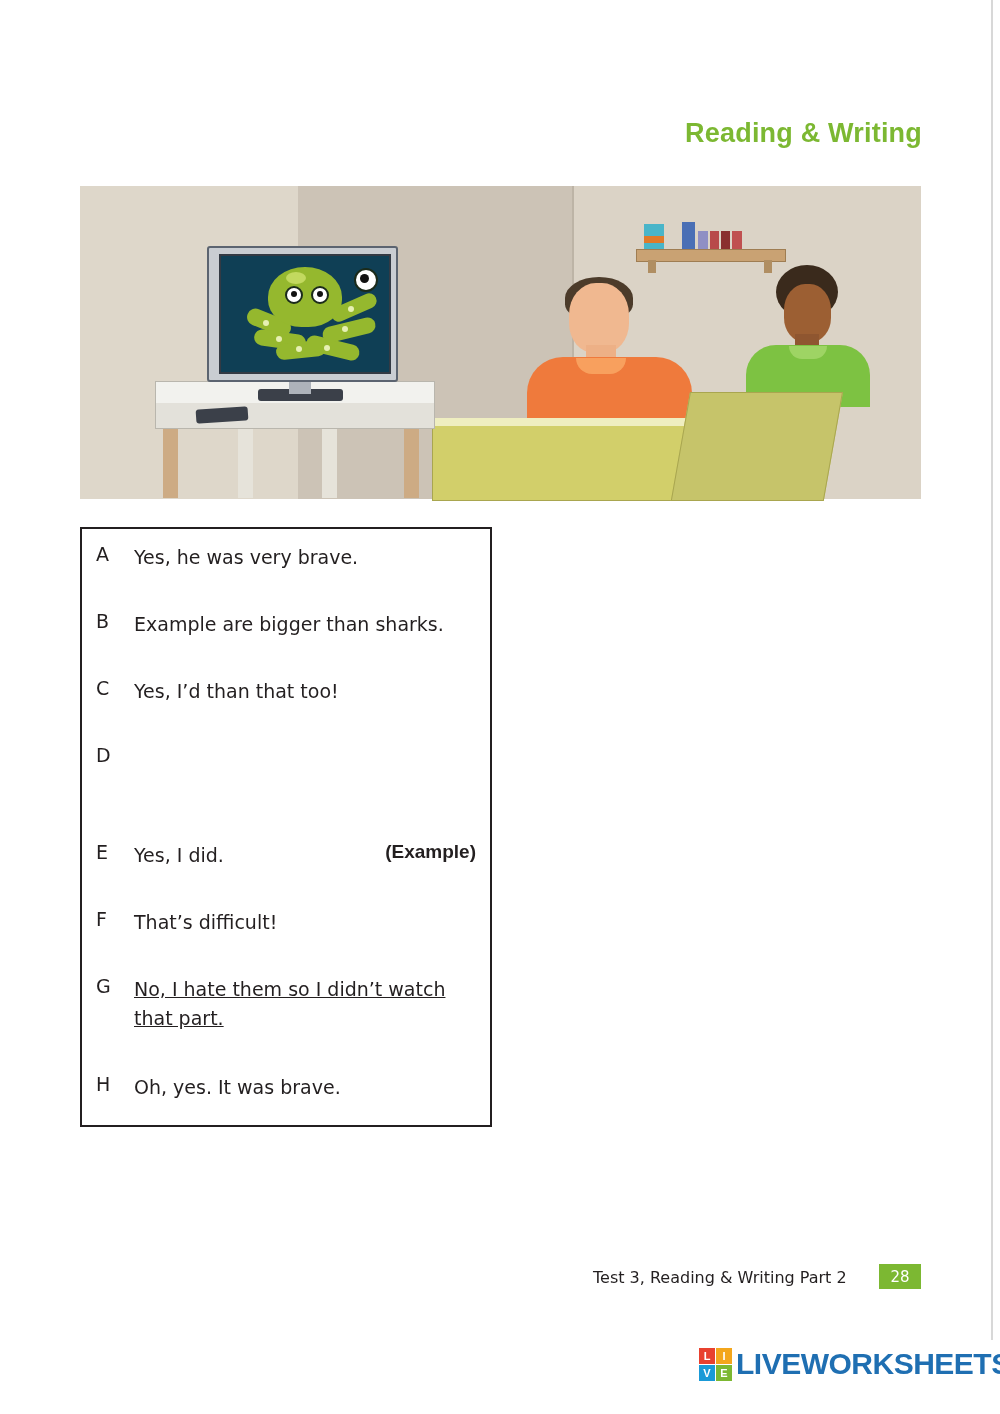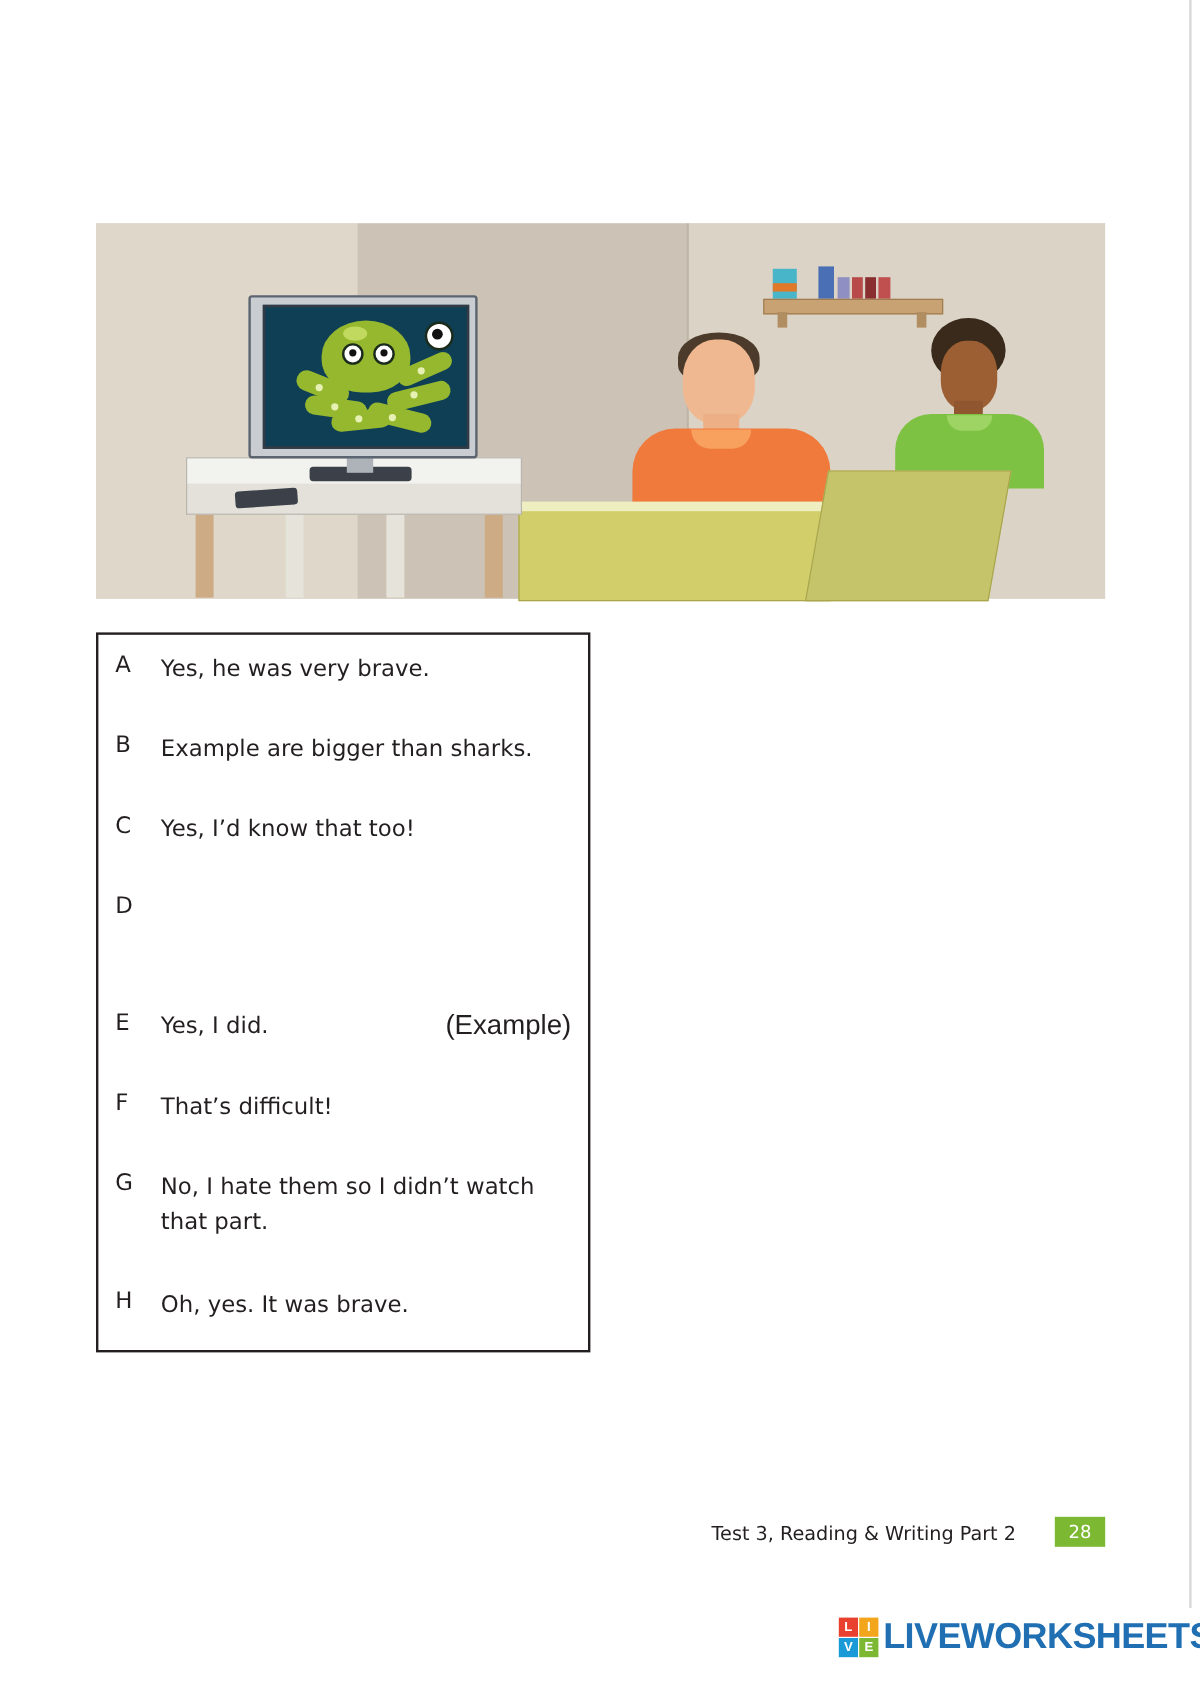--- a/index.html
+++ b/index.html
@@ -253,22 +253,22 @@
     color: #231f20;
     line-height: 29px;
     font-family: "DejaVu Sans", sans-serif;
     flex: 1 1 auto;
     position: relative;
   }
   .opt-example {
     position: absolute;
     right: 6px;
     top: 0;
-    font-weight: normal;
-    font-size: 23px;
+    font-weight: bold;
+    font-size: 19px;
     color: #231f20;
   }
 
   
   .footer-text {
     position: absolute;
     left: 593px;
     top: 1268px;
     font-size: 16px;
     color: #231f20;
@@ -325,20 +325,21 @@
     font-family: "Liberation Sans", sans-serif;
   }
 </style>
 </head>
 <body>
 
 <div class="page">
 
   <div class="edge-rule"></div>
 
+  <div class="header-title">Reading &amp; Writing</div>
 
   <div class="illustration">
     <div class="wall-left"></div>
     <div class="wall-mid"></div>
     <div class="wall-right"></div>
     <div class="wall-seam"></div>
   </div>
 
   <div class="book bk1"></div>
   <div class="book bk1b"></div>
@@ -408,41 +409,41 @@
       <div class="opt-text">Yes, he was very brave.</div>
     </div>
 
     <div class="option-row" style="top:81px;">
       <div class="opt-letter">B</div>
       <div class="opt-text">Example are bigger than sharks.</div>
     </div>
 
     <div class="option-row" style="top:148px;">
       <div class="opt-letter">C</div>
-      <div class="opt-text">Yes, I’d know that too!</div>
+      <div class="opt-text">Yes, I’d than that too!</div>
     </div>
 
     <div class="option-row" style="top:215px;">
       <div class="opt-letter">D</div>
     </div>
 
     <div class="option-row" style="top:312px;">
       <div class="opt-letter">E</div>
       <div class="opt-text">Yes, I did.</div>
       <div class="opt-example">(Example)</div>
     </div>
 
     <div class="option-row" style="top:379px;">
       <div class="opt-letter">F</div>
       <div class="opt-text">That’s difficult!</div>
     </div>
 
     <div class="option-row" style="top:446px;">
       <div class="opt-letter">G</div>
-      <div class="opt-text" style="max-width:340px;">No, I hate them so I didn’t watch that part.</div>
+      <div class="opt-text" style="max-width:340px;text-decoration:underline;">No, I hate them so I didn’t watch that part.</div>
     </div>
 
     <div class="option-row" style="top:544px;">
       <div class="opt-letter">H</div>
       <div class="opt-text">Oh, yes. It was brave.</div>
     </div>
 
   </div>
 
   <div class="footer-text">Test 3, Reading &amp; Writing Part 2</div>

